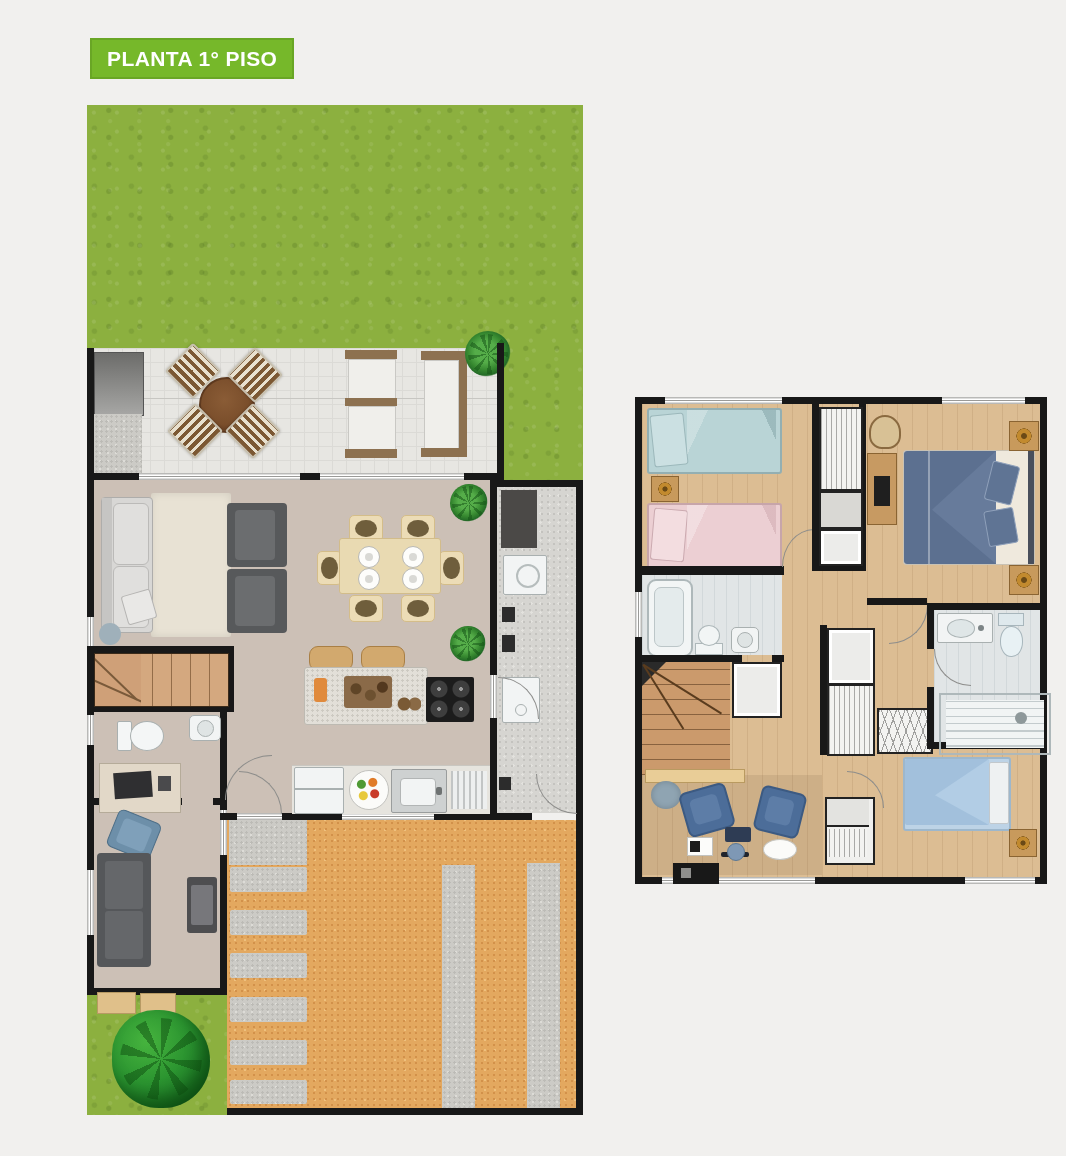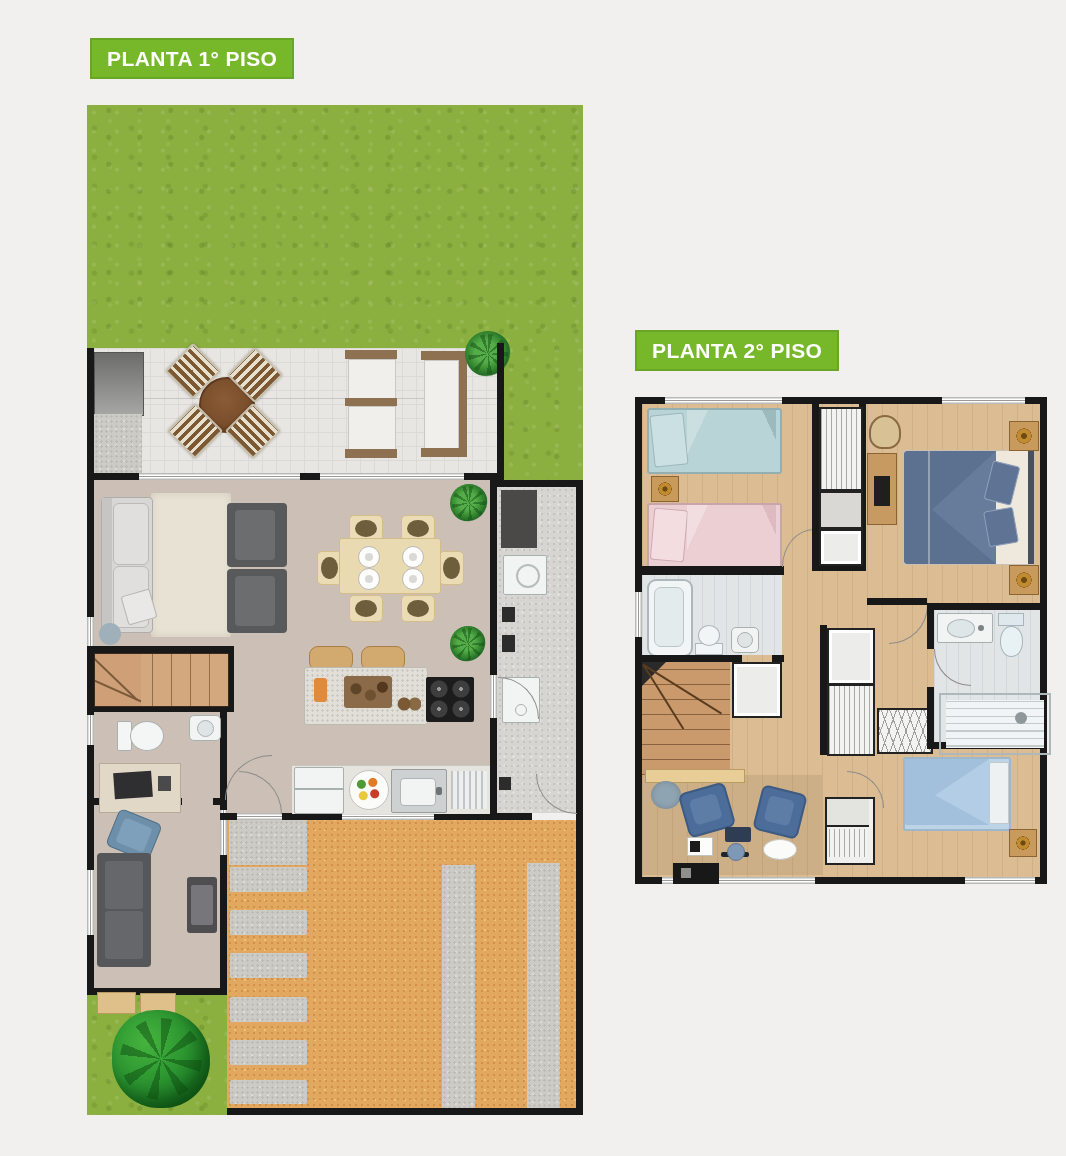--- a/index.html
+++ b/index.html
@@ -313,23 +313,20 @@
     <div class="abs stone" style="left:143px;top:935px;width:77px;height:25px;border-radius:2px;"></div>
     <div class="abs stone" style="left:143px;top:975px;width:77px;height:24px;border-radius:2px;"></div>
     <div class="abs stone" style="left:355px;top:760px;width:33px;height:243px;"></div>
     <div class="abs stone" style="left:440px;top:758px;width:33px;height:245px;"></div>
 
     <div class="abs" style="left:10px;top:887px;width:37px;height:20px;background:#e0c08a;border:1px solid #b79a64;"></div>
     <div class="abs" style="left:53px;top:888px;width:34px;height:19px;background:#e0c08a;border:1px solid #b79a64;"></div>
     <div class="abs bush" style="left:25px;top:905px;width:98px;height:98px;"></div>
   </div>
 
-  <div class="badge" style="left:598px;top:330px;">
-    <span>PLANTA 2° PISO</span>
-  </div>
 
   <div class="abs" style="left:598px;top:397px;width:412px;height:487px;">
 
     <div class="abs wood2" style="left:7px;top:7px;width:398px;height:473px;"></div>
     <div class="abs" style="left:7px;top:378px;width:180px;height:100px;background:rgba(140,110,85,.18);"></div>
 
     <div class="abs wall" style="left:0;top:0;width:412px;height:7px;"></div>
     <div class="abs winh" style="left:30px;top:0;width:117px;height:7px;"></div>
     <div class="abs winh" style="left:307px;top:0;width:83px;height:7px;"></div>
     <div class="abs wall" style="left:0;top:0;width:7px;height:487px;"></div>

